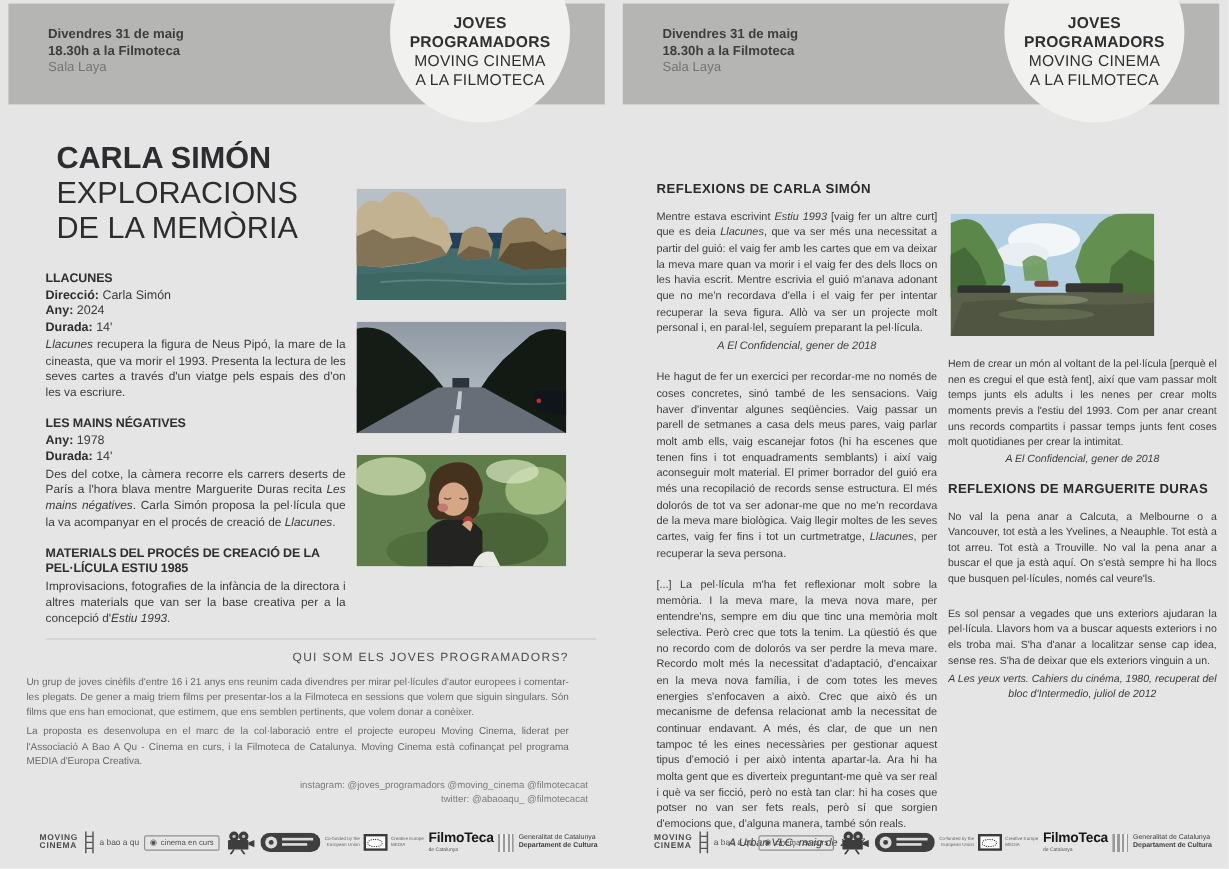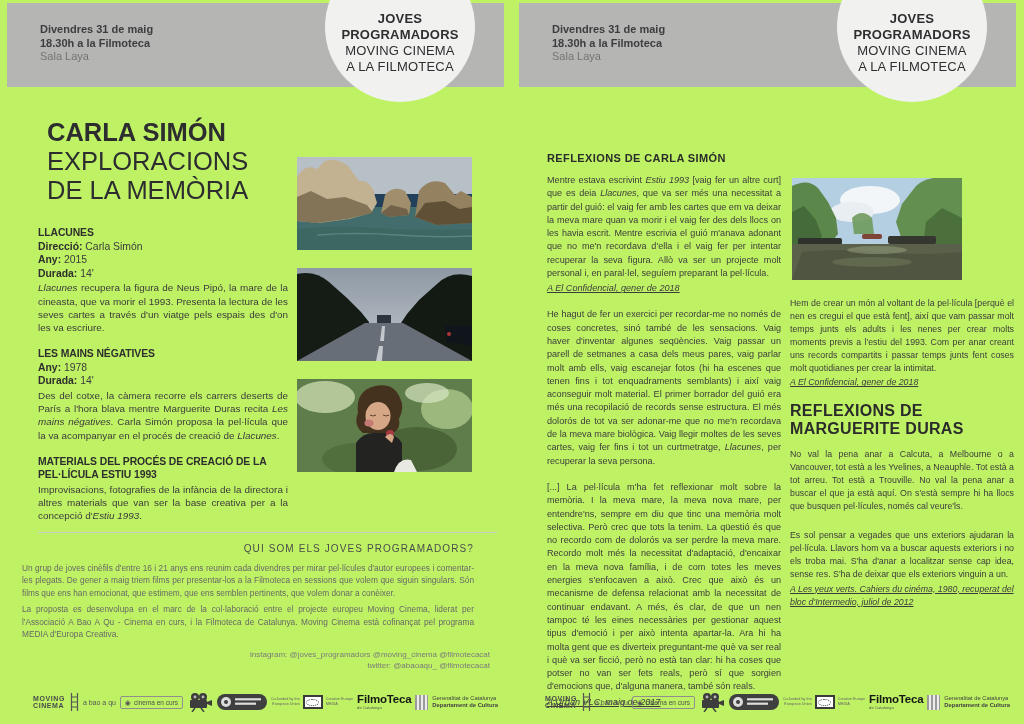--- a/index.html
+++ b/index.html
@@ -1,18 +1,18 @@
 <!DOCTYPE html>
 <html><head>
 <meta charset="utf-8">
 <style>
   * { box-sizing:border-box; margin:0; padding:0; }
   html,body { width:1024px; height:724px; }
   body { font-family:"Liberation Sans","DejaVu Sans",sans-serif; background:#ffffff; color:#3b3b3b; }
-  .canvas { position:relative; width:1024px; height:724px; overflow:hidden; background:#bef264; }
+  .canvas { position:relative; width:1024px; height:724px; overflow:hidden; background:#e5e5e5; }
   .page { position:absolute; top:0; width:512px; height:724px; }
   #page-left { left:0; }
   #page-right { left:512px; }
 
   
   .topbar { position:absolute; left:7px; right:8px; top:3px; height:84px; background:#b5b5b4; z-index:1; }
   .headtext { position:absolute; left:40px; top:23px; z-index:3; }
   .headtext .hl { font-size:11px; line-height:13.5px; font-weight:bold; color:#3d3d3f; }
   .headtext .hl.room { font-weight:normal; color:#747474; }
   .badge { position:absolute; left:325px; top:-48px; width:150px; height:150px; border-radius:50%;
@@ -47,26 +47,26 @@
             font-size:8px; line-height:10.5px; color:#7b7b7b; }
 
   
   .r-head { position:absolute; left:35px; top:152px; font-size:11px; font-weight:bold;
             letter-spacing:0.4px; color:#2b2b2b; }
   .colL { position:absolute; left:35px; top:174px; width:234px; }
   .colR { position:absolute; left:278px; top:174px; width:224px; }
   .q { font-size:9.1px; line-height:13.3px; text-align:justify; color:#3c3c3c; margin-bottom:13px; }
   .colR .q { font-size:8.8px; line-height:12.9px; }
   .q.tight { margin-bottom:16px; }
-  .cite { font-size:9.1px; font-style:italic; text-align:left; color:#3c3c3c;
-          margin-top:-11px; margin-bottom:13px; line-height:13px;text-decoration:underline; }
+  .cite { font-size:9.1px; font-style:italic; text-align:center; color:#3c3c3c;
+          margin-top:-11px; margin-bottom:13px; line-height:13px; }
   .colR .cite { font-size:8.8px; }
   .canal { width:170px; height:102px; margin:4px 0 17px 2px; overflow:hidden; }
   .canal svg { display:block; width:170px; height:102px; }
-  .rh2 { font-size:16px; font-weight:bold; letter-spacing:0.3px; color:#2b2b2b; margin:4px 0 10px; }
+  .rh2 { font-size:11px; font-weight:bold; letter-spacing:0.3px; color:#2b2b2b; margin:4px 0 10px; }
 
   
   .footer { position:absolute; left:33px; top:686px; width:465px; height:32px;
             display:flex; align-items:center; justify-content:space-between; }
   .lg { display:flex; align-items:center; color:#4e4e4e; }
   .lg-mc { display:block; font-size:7px; font-weight:bold; line-height:7.5px; letter-spacing:0.6px; color:#4a4a4a; }
   .lg-abaq { gap:3px; }
   .lg-abaq .txt { font-size:7px; color:#555; }
   .lg-cec { border:1px solid #8f8f8f; border-radius:2px; padding:2px 4px; gap:3px; font-size:6.5px; color:#4e4e4e; }
   .lg-cec .dot { font-size:7px; line-height:7px; color:#555; }
@@ -107,32 +107,32 @@
     <h1 class="main-title">
       <span class="tb">CARLA SIMÓN</span>
       <span>EXPLORACIONS</span>
       <span>DE LA MEMÒRIA</span>
     </h1>
 
     <div class="films">
       <div class="film">
         <h3>LLACUNES</h3>
         <div class="meta"><b>Direcció:</b><span> Carla Simón</span></div>
-        <div class="meta"><b>Any:</b><span> 2015</span></div>
+        <div class="meta"><b>Any:</b><span> 2024</span></div>
         <div class="meta"><b>Durada:</b><span> 14'</span></div>
         <p><i>Llacunes</i> recupera la figura de Neus Pipó, la mare de la cineasta, que va morir el 1993. Presenta la lectura de les seves cartes a través d'un viatge pels espais des d'on les va escriure.</p>
       </div>
       <div class="film">
         <h3>LES MAINS NÉGATIVES</h3>
         <div class="meta"><b>Any:</b><span> 1978</span></div>
         <div class="meta"><b>Durada:</b><span> 14'</span></div>
         <p>Des del cotxe, la càmera recorre els carrers deserts de París a l'hora blava mentre Marguerite Duras recita <i>Les mains négatives</i>. Carla Simón proposa la pel·lícula que la va acompanyar en el procés de creació de <i>Llacunes</i>.</p>
       </div>
       <div class="film">
-        <h3>MATERIALS DEL PROCÉS DE CREACIÓ DE LA PEL·LÍCULA ESTIU 1993</h3>
+        <h3>MATERIALS DEL PROCÉS DE CREACIÓ DE LA PEL·LÍCULA ESTIU 1985</h3>
         <p>Improvisacions, fotografies de la infància de la directora i altres materials que van ser la base creativa per a la concepció d'<i>Estiu 1993</i>.</p>
       </div>
     </div>
 
     <div class="stills">
       <div class="still">
         <svg viewBox="0 0 175 93" preserveAspectRatio="none">
           <rect width="175" height="93" fill="#b6c0c6"></rect>
           <rect y="37" width="175" height="15" fill="#224059"></rect>
           <rect y="50" width="175" height="43" fill="#426d6c"></rect>

